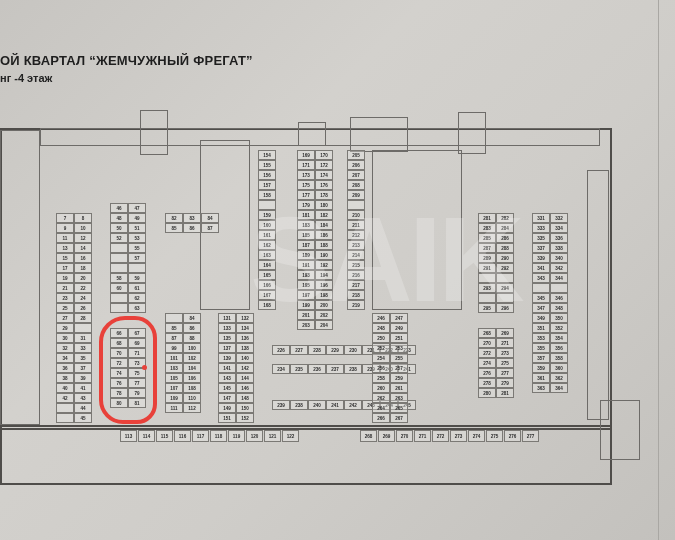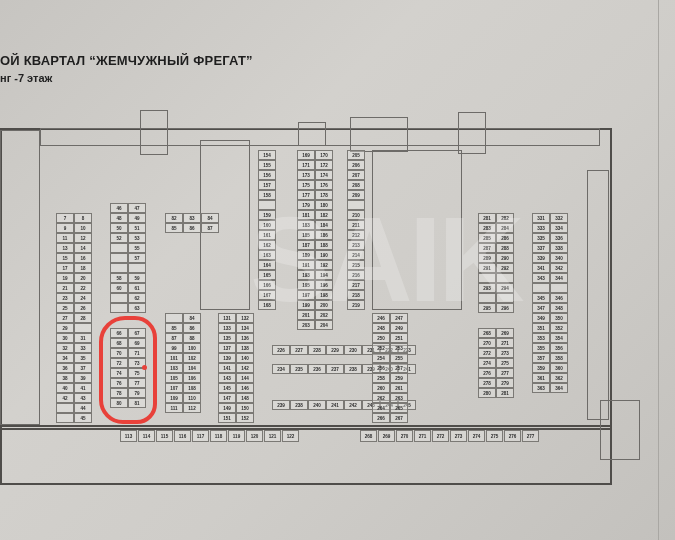--- a/index.html
+++ b/index.html
@@ -18,21 +18,21 @@
   .circle{position:absolute;left:99px;top:316px;width:58px;height:108px;border:4px solid #e8413a;border-radius:26px 22px 20px 24px;box-sizing:border-box;}
   .dot{position:absolute;left:142px;top:365px;width:5px;height:5px;border-radius:50%;background:#e8413a;}
 </style>
 </head>
 <body>
 
 <div class="paper"></div>
 <div class="edge"></div>
 
 <div class="title">ОЙ КВАРТАЛ “ЖЕМЧУЖНЫЙ ФРЕГАТ”</div>
-<div class="subtitle">нг -7 этаж</div>
+<div class="subtitle">нг -4 этаж</div>
 
 <div class="plan" id="plan">
 
   <div class="wall thick" style="left:0;top:128px;width:612px;height:302px;"></div>
   <div class="wall thick" style="left:0;top:425px;width:612px;height:60px;"></div>
   <div class="wall" style="left:140px;top:110px;width:28px;height:45px;"></div>
   <div class="wall" style="left:298px;top:122px;width:28px;height:24px;"></div>
   <div class="wall" style="left:350px;top:117px;width:58px;height:35px;"></div>
   <div class="wall" style="left:458px;top:112px;width:28px;height:42px;"></div>
   <div class="wall" style="left:0;top:130px;width:40px;height:295px;"></div>

